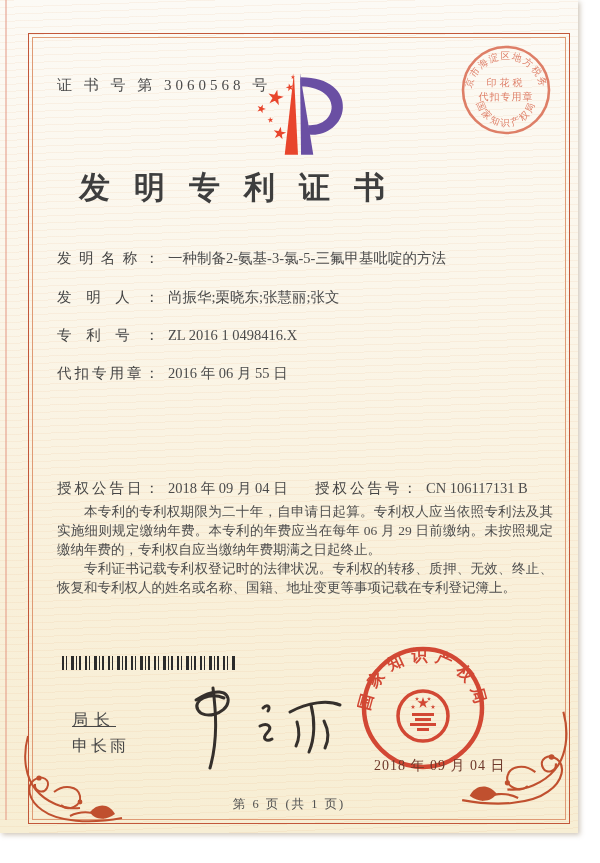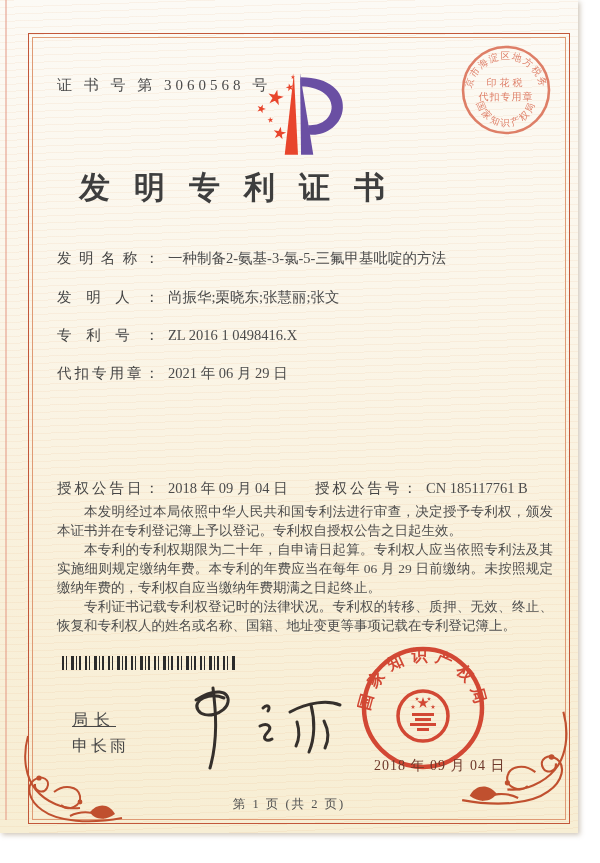--- a/index.html
+++ b/index.html
@@ -87,31 +87,30 @@
     <div class="field-row" style="top:249px">
       <span class="flabel">发明名称：</span><span class="fvalue">一种制备2-氨基-3-氯-5-三氟甲基吡啶的方法</span>
     </div>
     <div class="field-row" style="top:288px">
       <span class="flabel">发明人：</span><span class="fvalue">尚振华;栗晓东;张慧丽;张文</span>
     </div>
     <div class="field-row" style="top:326px">
       <span class="flabel">专利号：</span><span class="fvalue">ZL 2016 1 0498416.X</span>
     </div>
     <div class="field-row" style="top:364px">
-      <span class="flabel">代扣专用章：</span><span class="fvalue">2021 年 06 月 29 日</span>
+      <span class="flabel">代扣专用章：</span><span class="fvalue">2016 年 06 月 55 日</span>
     </div>
     <div class="field-row" style="top:479px">
       <span class="flabel">授权公告日：</span><span class="fvalue">2018 年 09 月 04 日</span>
     </div>
     <div class="field-row" style="top:479px;left:315px">
-      <span class="flabel">授权公告号：</span><span class="fvalue">CN 185117761 B</span>
+      <span class="flabel">授权公告号：</span><span class="fvalue">CN 106117131 B</span>
     </div>
 
     <div class="body-text">
-      <p>本发明经过本局依照中华人民共和国专利法进行审查，决定授予专利权，颁发本证书并在专利登记簿上予以登记。专利权自授权公告之日起生效。</p>
       <p>本专利的专利权期限为二十年，自申请日起算。专利权人应当依照专利法及其实施细则规定缴纳年费。本专利的年费应当在每年 06 月 29 日前缴纳。未按照规定缴纳年费的，专利权自应当缴纳年费期满之日起终止。</p>
       <p>专利证书记载专利权登记时的法律状况。专利权的转移、质押、无效、终止、恢复和专利权人的姓名或名称、国籍、地址变更等事项记载在专利登记簿上。</p>
     </div>
 
     <div class="barcode"></div>
 
     <div class="officer-title">局长</div>
     <div class="officer-name">申长雨</div>
 
     <svg class="signature" viewBox="0 0 185 95">
@@ -186,15 +185,15 @@
       <text font-size="9.5" fill="#d96a50" letter-spacing="1.5" font-family="'Liberation Serif',serif">
         <textPath href="#taxTop" startOffset="50%" text-anchor="middle">北京市海淀区地方税务局</textPath>
       </text>
       <text font-size="9.5" fill="#d96a50" letter-spacing="2" font-family="'Liberation Serif',serif">
         <textPath href="#taxBottom" startOffset="50%" text-anchor="middle">国家知识产权局</textPath>
       </text>
       <text x="48" y="44" font-size="10" fill="#d96a50" text-anchor="middle" letter-spacing="3">印花税</text>
       <text x="48" y="58" font-size="10" fill="#d96a50" text-anchor="middle" letter-spacing="1">代扣专用章</text>
     </svg>
 
-    <div class="footer">第 1 页 (共 2 页)</div>
+    <div class="footer">第 6 页 (共 1 页)</div>
   </div>
 </div>
 
 </body></html>

